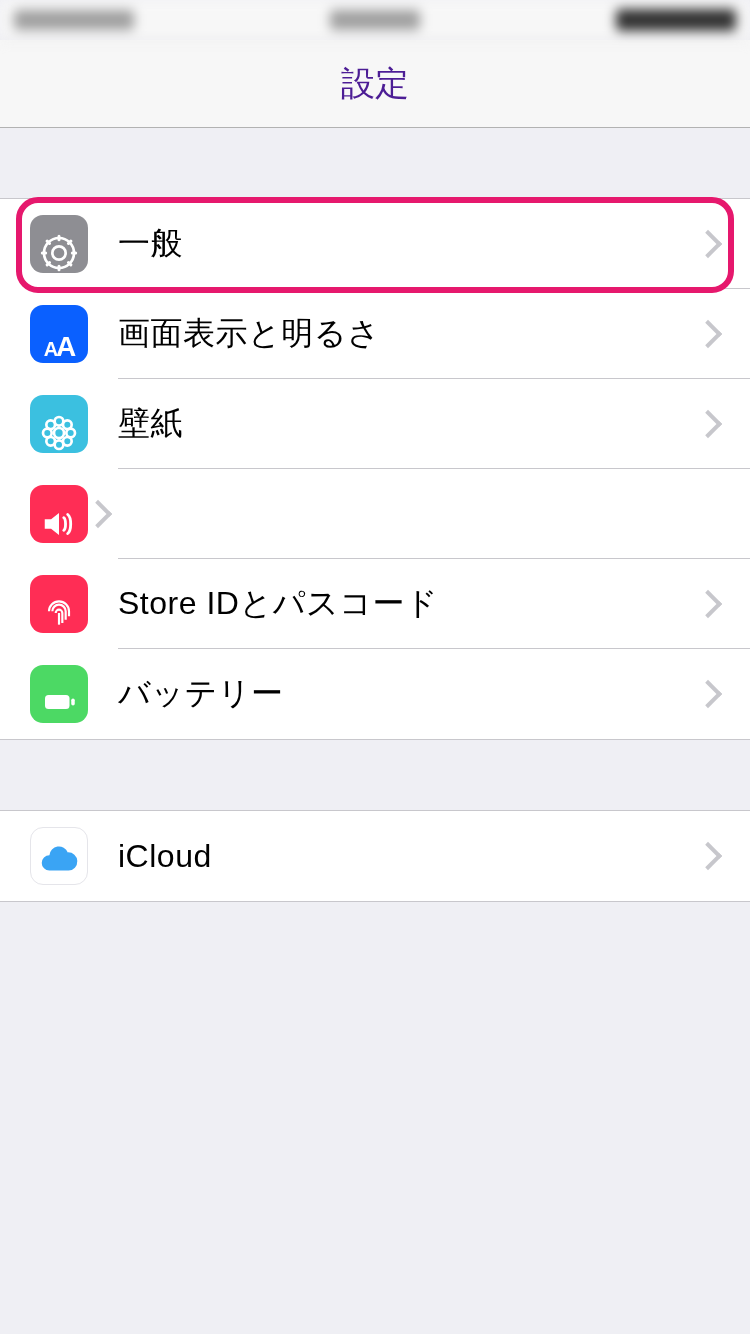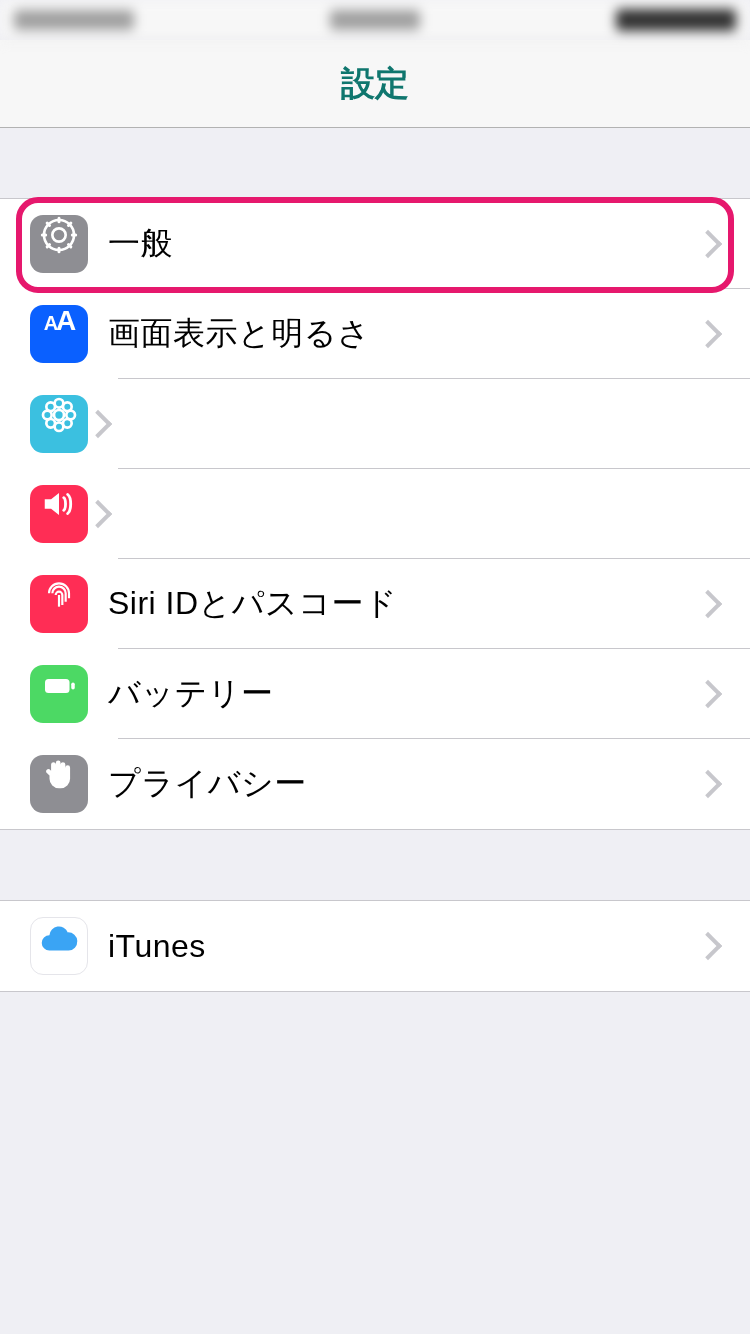--- a/index.html
+++ b/index.html
@@ -36,22 +36,22 @@
   .nav-header {
     height: 88px;
     background: #f7f7f7;
     display: flex;
     align-items: center;
     justify-content: center;
     border-bottom: 1px solid #b2b2b2;
   }
   .nav-title {
     font-size: 34px;
-    font-weight: 700;
-    color: #0f766e;
+    font-weight: 400;
+    color: #4c1d95;
   }
 
   
   .section-gap {
     height: 70px;
   }
 
   
   .settings-group {
     background: #fff;
@@ -74,30 +74,30 @@
     height: 1px;
     background: #c8c7cc;
   }
   .settings-row:last-child .row-sep { display: none; }
 
   .row-icon {
     width: 58px;
     height: 58px;
     border-radius: 13px;
     display: flex;
-    align-items: flex-start;
+    align-items: flex-end;
     justify-content: center;
     flex-shrink: 0;
   }
 
   .row-label {
     flex: 1;
     font-size: 32px;
     color: #000;
-    padding-left: 20px;
+    padding-left: 30px;
     letter-spacing: 0.5px;
   }
 
   .chevron {
     width: 20px;
     height: 20px;
     border-top: 4px solid #c7c7cc;
     border-right: 4px solid #c7c7cc;
     transform: rotate(45deg);
     margin-right: 32px;
@@ -183,20 +183,21 @@
         <circle cx="12" cy="5" r="2.6" stroke="#fff" stroke-width="1.6"></circle>
         <circle cx="12" cy="19" r="2.6" stroke="#fff" stroke-width="1.6"></circle>
         <circle cx="5" cy="12" r="2.6" stroke="#fff" stroke-width="1.6"></circle>
         <circle cx="19" cy="12" r="2.6" stroke="#fff" stroke-width="1.6"></circle>
         <circle cx="7" cy="7" r="2.6" stroke="#fff" stroke-width="1.6"></circle>
         <circle cx="17" cy="7" r="2.6" stroke="#fff" stroke-width="1.6"></circle>
         <circle cx="7" cy="17" r="2.6" stroke="#fff" stroke-width="1.6"></circle>
         <circle cx="17" cy="17" r="2.6" stroke="#fff" stroke-width="1.6"></circle>
       </svg>
     </div>
+    <div class="row-label">壁紙</div>
     <div class="chevron"></div>
     <div class="row-sep"></div>
   </div>
 
   <div class="settings-row">
     <div class="row-icon ic-sound">
       <svg width="38" height="38" viewBox="0 0 24 24" fill="#fff">
         <path d="M3 9v6h4l5 4V5L7 9H3z"></path>
         <path d="M15 8c1.5 1 1.5 7 0 8M17.5 6c2.5 2 2.5 10 0 12" stroke="#fff" stroke-width="1.8" fill="none" stroke-linecap="round"></path>
       </svg>
@@ -208,60 +209,50 @@
 
   <div class="settings-row">
     <div class="row-icon ic-touchid">
       <svg width="40" height="40" viewBox="0 0 24 24" fill="none" stroke="#fff" stroke-width="1.3">
         <path d="M6 11c0-3.3 2.7-6 6-6s6 2.7 6 6v3"></path>
         <path d="M8 11c0-2.2 1.8-4 4-4s4 1.8 4 4v5"></path>
         <path d="M10 12c0-1.1.9-2 2-2s2 .9 2 2v6"></path>
         <path d="M12 12v7"></path>
       </svg>
     </div>
-    <div class="row-label">Siri IDとパスコード</div>
+    <div class="row-label">Store IDとパスコード</div>
     <div class="chevron"></div>
     <div class="row-sep"></div>
   </div>
 
   <div class="settings-row">
     <div class="row-icon ic-battery">
       <svg width="42" height="42" viewBox="0 0 24 24">
         <rect x="4" y="8" width="14" height="8" rx="2" fill="#fff"></rect>
         <rect x="19" y="10" width="2" height="4" rx="1" fill="#fff"></rect>
       </svg>
     </div>
     <div class="row-label">バッテリー</div>
     <div class="chevron"></div>
     <div class="row-sep"></div>
   </div>
 
-  <div class="settings-row">
-    <div class="row-icon ic-privacy">
-      <svg width="38" height="38" viewBox="0 0 24 24" fill="#fff">
-        <path d="M7 11V6a1.5 1.5 0 013 0V5a1.5 1.5 0 013 0v1a1.5 1.5 0 013 0v2a1.5 1.5 0 013 0v7a6 6 0 01-6 6h-1a6 6 0 01-6-6v-2l-2-2a1.5 1.5 0 012-2l1 1z"></path>
-      </svg>
-    </div>
-    <div class="row-label">プライバシー</div>
-    <div class="chevron"></div>
-
-  </div>
 
 </div>
 
 <div class="section-gap"></div>
 
 <div class="settings-group">
 
   <div class="settings-row">
     <div class="row-icon ic-icloud">
       <svg width="46" height="46" viewBox="0 0 24 24">
         <path d="M7 17a4 4 0 010-8 5 5 0 019.6-1.5A3.7 3.7 0 1117 17H7z" fill="#3aa4f4"></path>
       </svg>
     </div>
-    <div class="row-label">iTunes</div>
+    <div class="row-label">iCloud</div>
     <div class="chevron"></div>
     <div class="row-sep"></div>
   </div>
 
 
 
 </div>
 
 </body></html>

